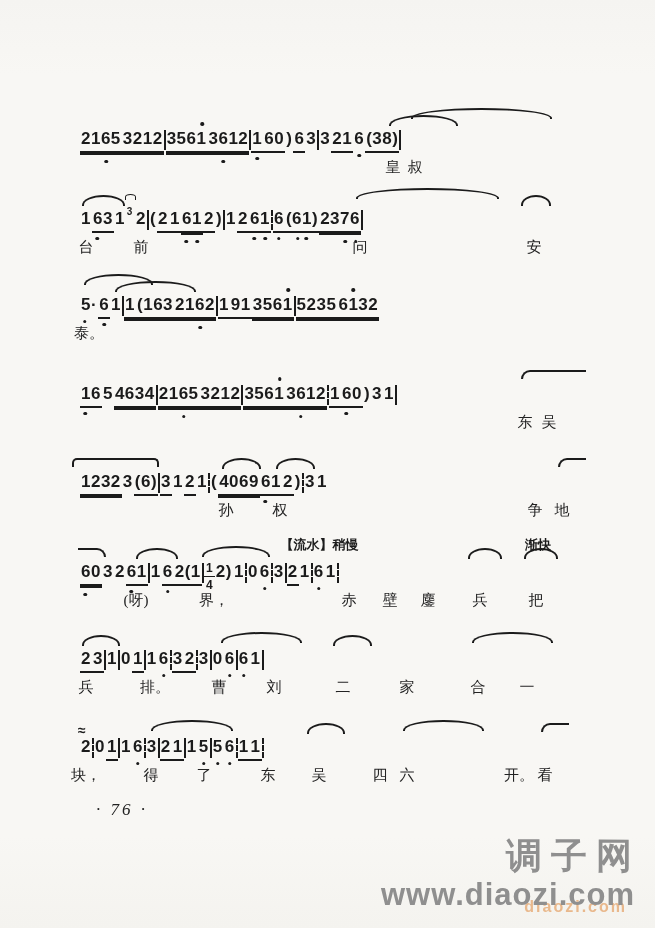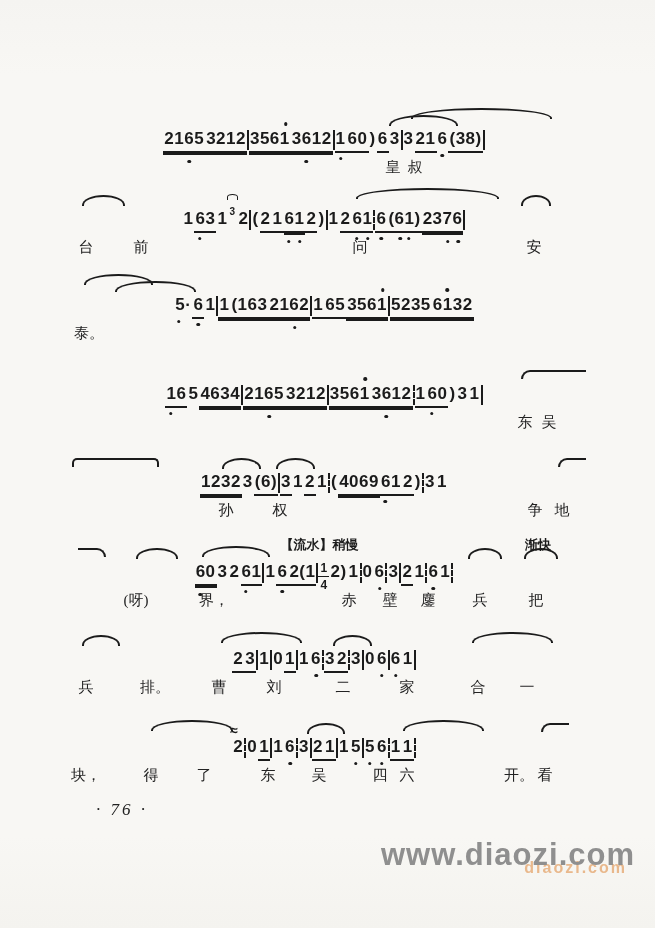--- a/index.html
+++ b/index.html
@@ -4,21 +4,21 @@
 <style>
   :root{ --ink:#1b1b1b; }
   html,body{margin:0;padding:0;}
   body{width:655px;height:928px;overflow:hidden;background:#efeeec;
        font-family:"Liberation Sans","DejaVu Sans",sans-serif;}
   .page{position:relative;width:655px;height:928px;background:#f7f6f3;
         background:linear-gradient(180deg,#f5f4f1 0%,#f8f7f4 8%,#f8f7f4 90%,#f4f3ef 100%);}
   .score{position:absolute;left:0;top:0;width:655px;height:928px;}
   .music-line{position:absolute;left:78px;width:492px;height:80px;}
   .note-row{position:absolute;top:26px;left:0;right:0;display:flex;
-            justify-content:center;align-items:flex-start;padding:0 2px;}
+            justify-content:flex-start;align-items:flex-start;padding:0 2px;}
   .tok{position:relative;font-weight:700;font-size:17px;line-height:22px;
        letter-spacing:.5px;color:var(--ink);white-space:nowrap;}
   .txt{display:inline-block;position:relative;padding:0 1px 1px 1px;}
   .u1 > .txt{border-bottom:2px solid var(--ink);}
   .u2 > .txt{border-bottom:2px solid var(--ink);}
   .u2 > .txt::after{content:"";position:absolute;left:0;right:0;bottom:-4px;height:2px;background:var(--ink);}
   .dot{position:absolute;width:3.5px;height:3.5px;border-radius:50%;background:var(--ink);transform:translateX(-50%);}
   .bar{width:2px;height:20px;background:var(--ink);margin-top:2px;}
   .dbar{width:0;height:20px;border-left:2px dashed var(--ink);margin-top:2px;}
   .grace{display:inline-block;position:relative;top:-9px;font-size:10px;font-weight:700;padding:0 2px 0 1px;}
@@ -111,21 +111,21 @@
         <div class="note-row">
           <span class="tok u0"><span class="txt">5·<span class="dot" style="left: 25%; bottom: -6px;"></span></span></span>
           <span class="tok u1"><span class="txt">6<span class="dot" style="left: 50%; bottom: -9px;"></span></span></span>
           <span class="tok u0"><span class="txt">1</span></span>
           <span class="bar"></span>
           <span class="tok u2"><span class="txt">1</span></span>
           <span class="tok u2"><span class="txt">(163</span></span>
           <span class="tok u2"><span class="txt">2162<span class="dot" style="left: 62.5%; bottom: -12px;"></span></span></span>
           <span class="bar"></span>
           <span class="tok u1"><span class="txt">1</span></span>
-          <span class="tok u1"><span class="txt">65</span></span>
+          <span class="tok u1"><span class="txt">91</span></span>
           <span class="tok u2"><span class="txt">3561<span class="dot" style="left: 87.5%; top: -6px;"></span></span></span>
           <span class="bar"></span>
           <span class="tok u2"><span class="txt">5235</span></span>
           <span class="tok u2"><span class="txt">6132<span class="dot" style="left: 37.5%; top: -6px;"></span></span></span>
         </div>
         <div class="arc arc" style="left: 6px; width: 65px; top: 6px;"></div>
         <div class="arc arc" style="left: 37px; width: 77px; top: 13px;"></div>
         <span class="lyric" style="left: 11px; top: 56px;">泰。</span>
       </div>
       <div class="music-line" style="top: 357px;">
@@ -301,18 +301,19 @@
         <span class="lyric" style="left: 302px; top: 56px;">四</span>
         <span class="lyric" style="left: 329px; top: 56px;">六</span>
         <span class="lyric" style="left: 441px; top: 56px;">开。</span>
         <span class="lyric" style="left: 467px; top: 56px;">看</span>
       </div>
     </div>
 
   <div class="page-number">· 76 ·</div>
 
   <div class="watermark">
+    <div class="wm-name" style="color: rgb(143, 143, 143);">调子网</div>
     <div class="wm-url">
       <span class="wm-shadow" style="color: rgb(233, 184, 140);">diaozi.com</span>
       <span class="wm-front" style="color: rgb(143, 143, 143);">www.diaozi.com</span>
     </div>
   </div>
 </div>
 
 </body></html>

